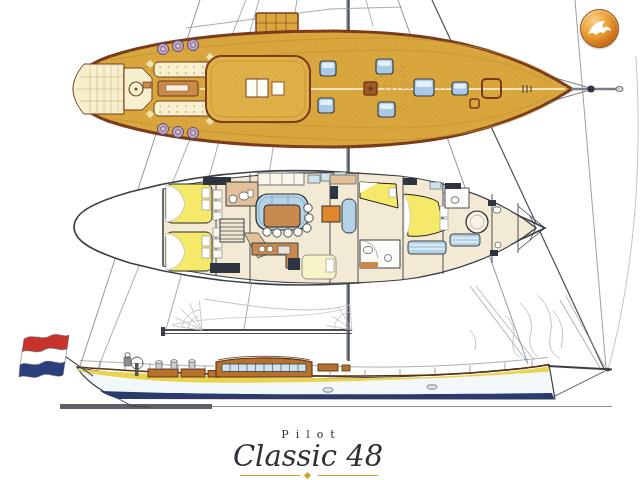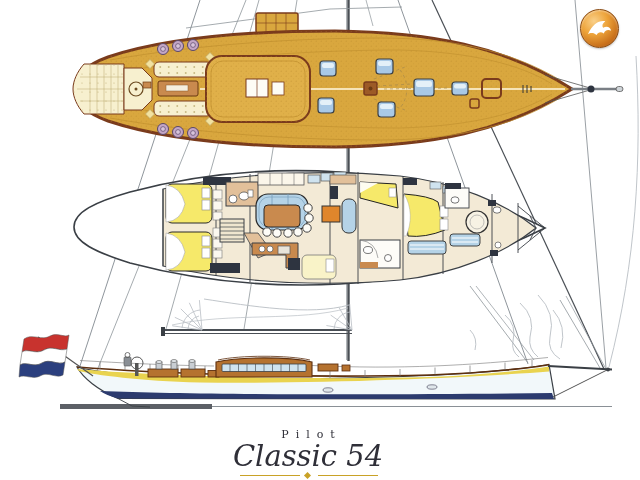--- a/index.html
+++ b/index.html
@@ -358,20 +358,20 @@
 </svg>
 
 <div class="badge">
   <svg width="29" height="29" viewBox="-10 -10 20 20">
     <path fill="#ffffff" d="M -8,4 C -5,-3 0,-6 4,-5 C 2,-3.5 1.5,-2 2.5,-0.5 C 5,-2 7.5,-1 8,1.5 C 5.5,0.5 3.5,1.5 3,3.5 C 1,2 -1,2.5 -2,4.5 C -4,2.5 -6.5,2.8 -8,4 Z"></path>
   </svg>
 </div>
 
 <div class="title-wrap">
   <span class="brand">Pilot</span>
-  <span class="model">Classic 54</span>
+  <span class="model">Classic 48</span>
 </div>
 <div class="underline">
   <div class="seg l"></div>
   <div class="dia"></div>
   <div class="seg r"></div>
 </div>
 </div>
 
 </body></html>

